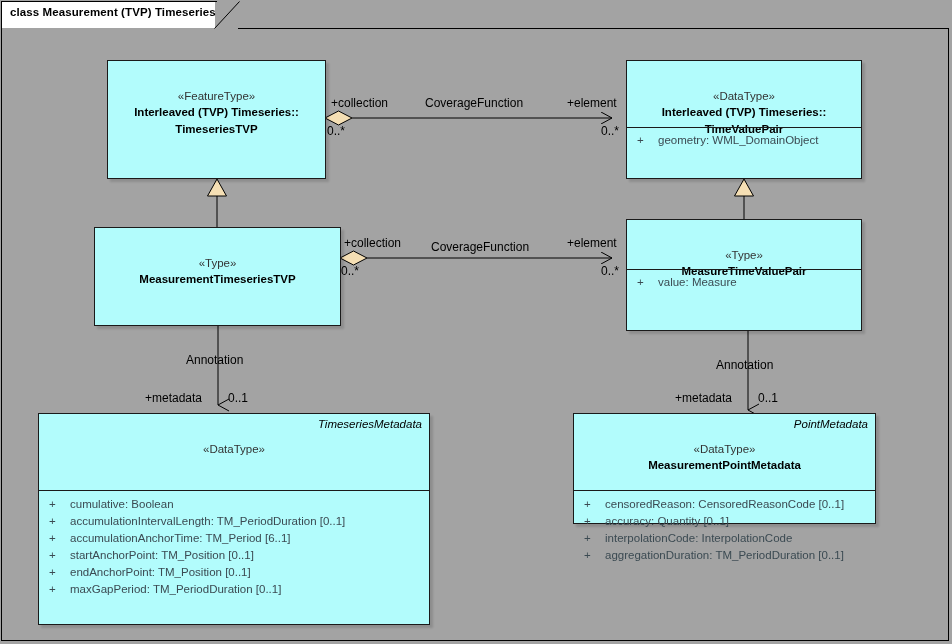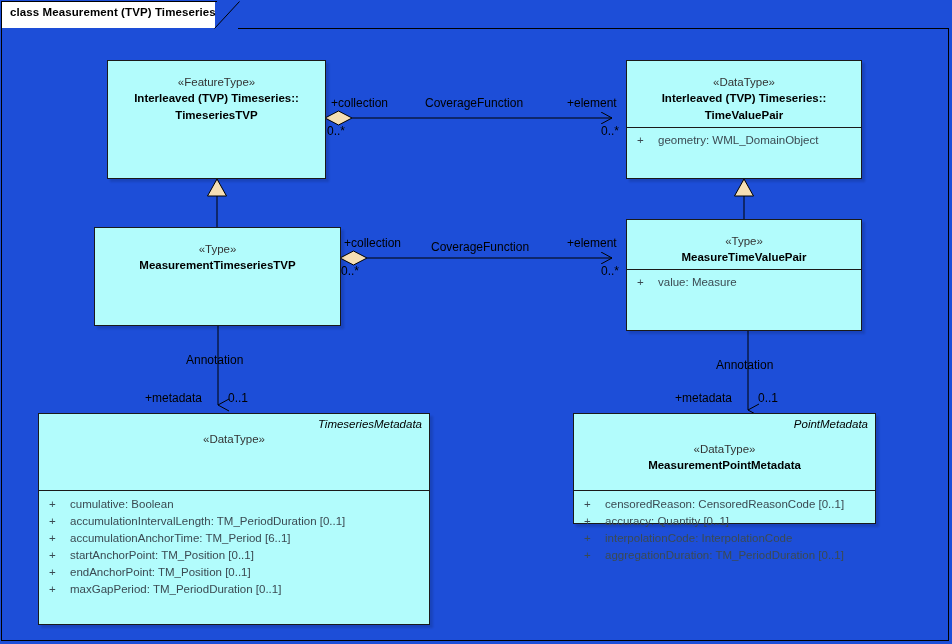--- a/index.html
+++ b/index.html
@@ -7,21 +7,21 @@
     padding: 0;
     background: #ffffff;
   }
   body {
     font-family: "Liberation Sans", sans-serif;
   }
   #canvas {
     position: relative;
     width: 952px;
     height: 644px;
-    background: #1d4ed8;
+    background: #a3a3a3;
     overflow: hidden;
   }
 
   
   .frame-border {
     position: absolute;
     left: 1px;
     top: 28px;
     width: 948px;
     height: 613px;
@@ -79,21 +79,21 @@
   .clsbox {
     position: absolute;
     box-sizing: border-box;
     background: #b2fcfc;
     border: 1px solid #1a1a1a;
     box-shadow: 3px 3px 2px rgba(0,0,0,0.13);
   }
   .cls-header {
     position: relative;
     text-align: center;
-    padding-top: 13px;
+    padding-top: 27px;
   }
   .cls-qualifier {
     position: absolute;
     right: 7px;
     top: 4px;
     font-size: 11.5px;
     font-style: italic;
     color: #000000;
     white-space: nowrap;
   }
@@ -269,21 +269,21 @@
     <div class="cls-divider" style="top:49px;"></div>
     <div class="cls-attrs" style="top:56px;">
       <div class="attr-row">
         <span class="attr-vis">+</span>
         <span class="attr-text">value: Measure</span>
       </div>
     </div>
   </div>
 
   <div class="clsbox" style="left:38px; top:413px; width:392px; height:212px;">
-    <div class="cls-header" style="padding-top:17px;">
+    <div class="cls-header" style="padding-top:27px;">
       <div class="cls-qualifier">TimeseriesMetadata</div>
       <div class="cls-stereotype">«DataType»</div>
     </div>
     <div class="cls-divider" style="top:76px;"></div>
     <div class="cls-attrs" style="top:84px;">
       <div class="attr-row">
         <span class="attr-vis">+</span>
         <span class="attr-text">cumulative: Boolean</span>
       </div>
       <div class="attr-row">

